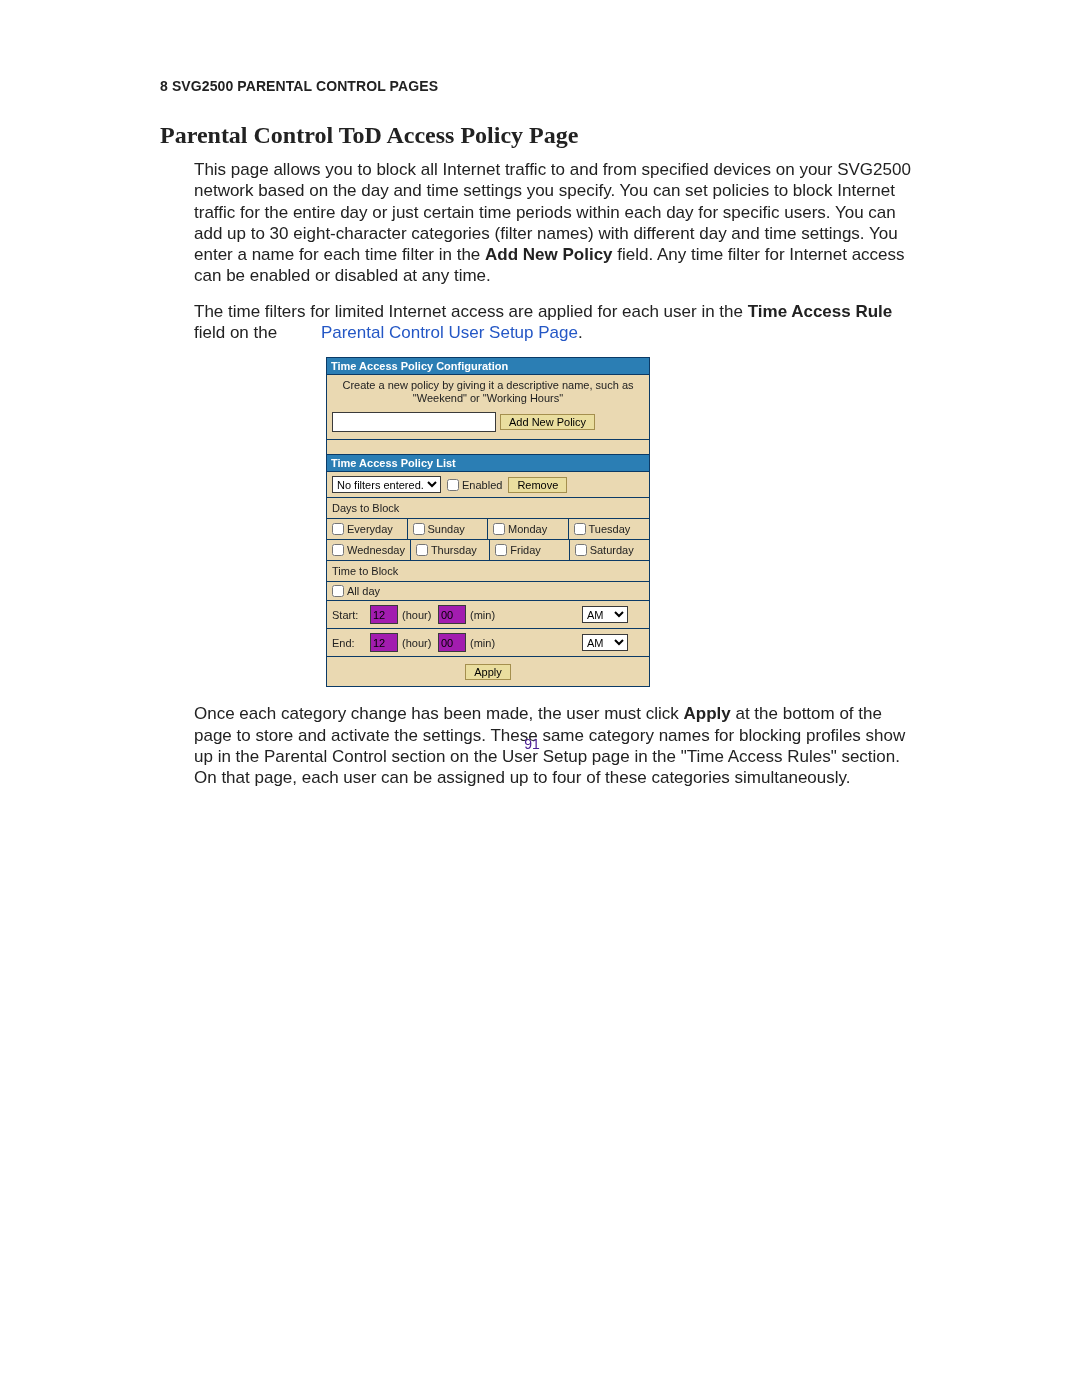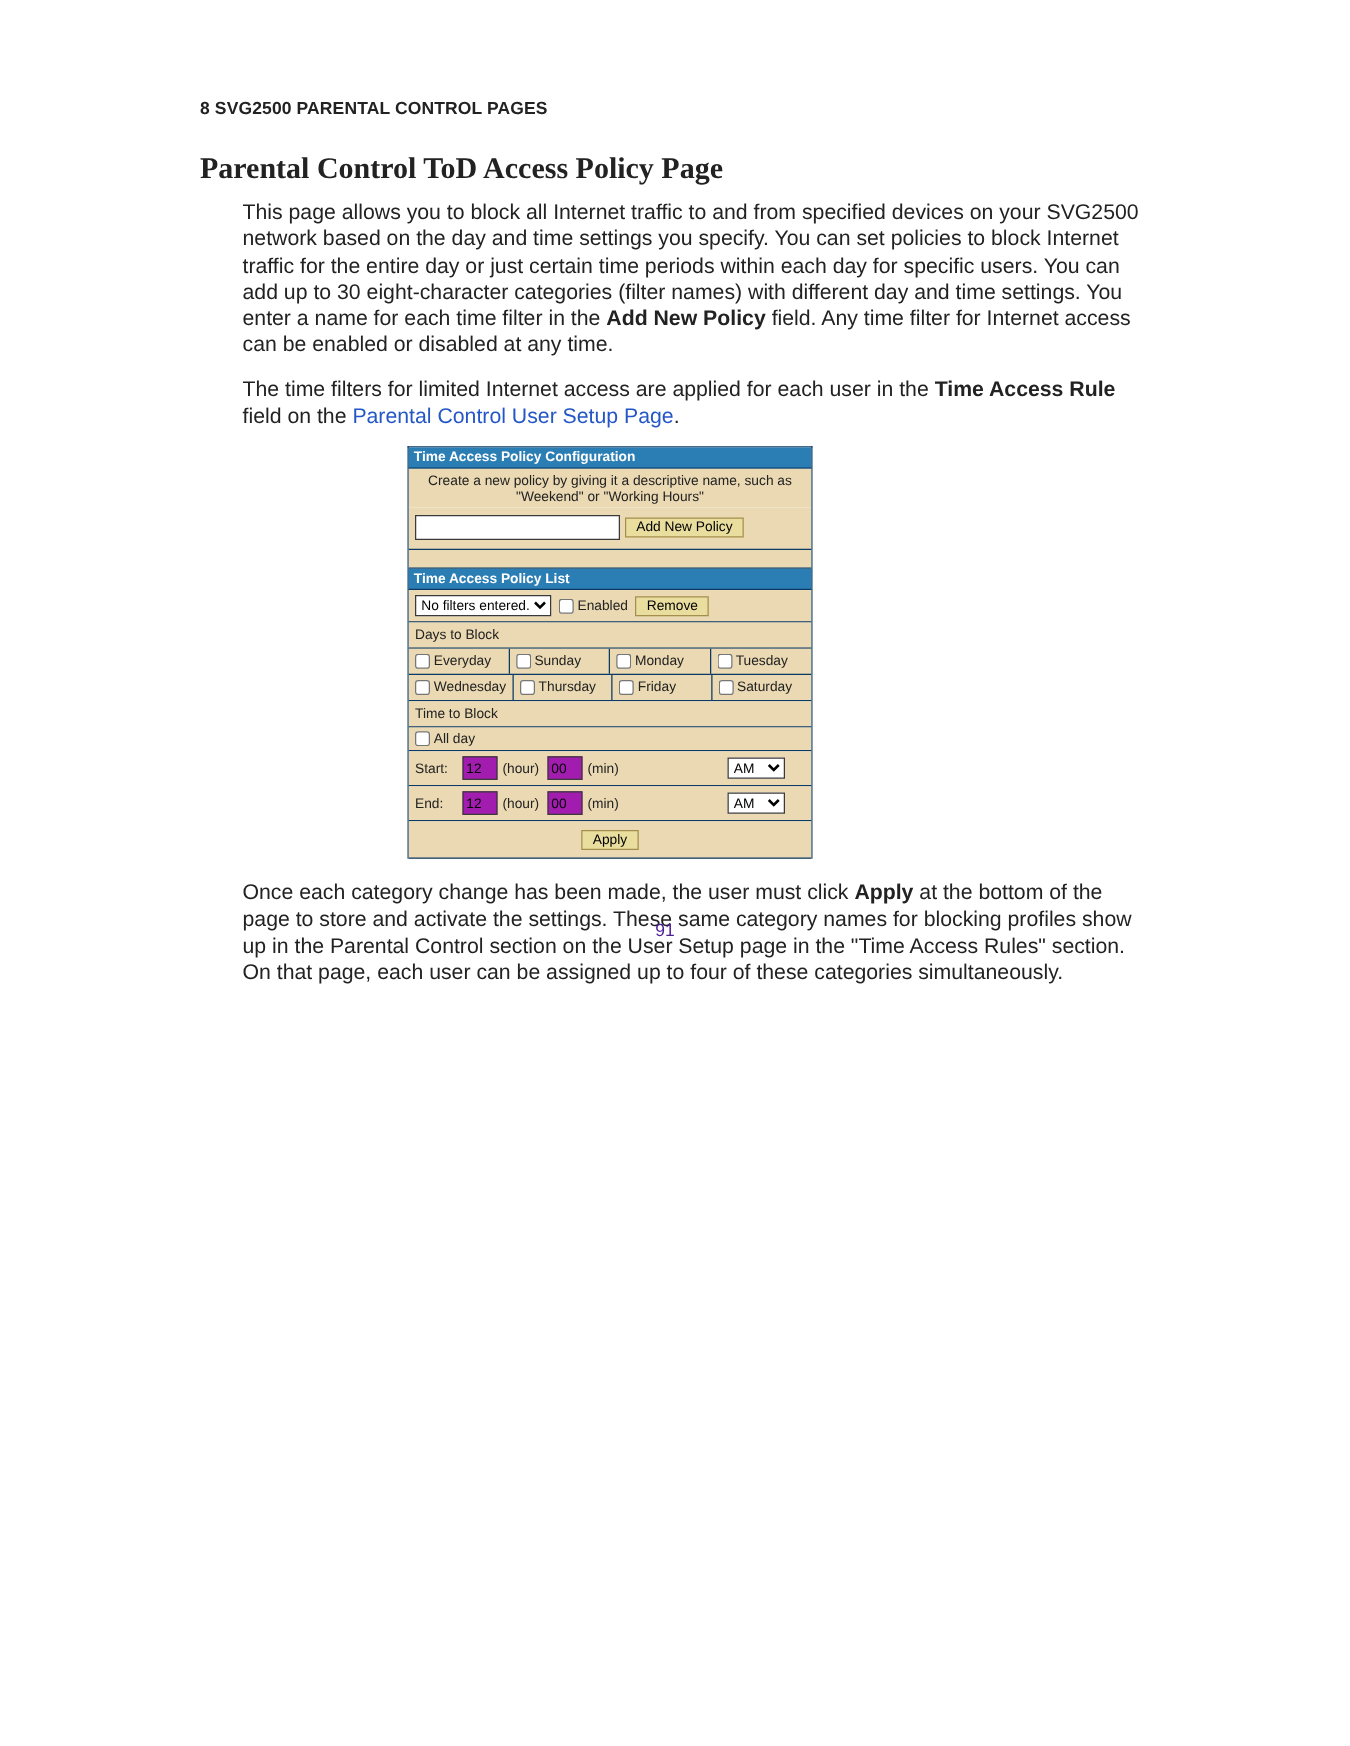--- a/index.html
+++ b/index.html
@@ -29,21 +29,21 @@
     font-weight: 700;
     font-size: 24px;
     margin-bottom: 10px;
   }
   .body-text {
     font-size: 17px;
     line-height: 1.25;
     margin: 0 0 14px 34px;
   }
   .body-text .bold { font-weight: 700; }
-  .link { color: #2457c5; text-decoration: none; }
+  .link { color: #2457c5; text-decoration: none; margin-left: 39px; }
   .page-number {
     position: absolute;
     left: 0; right: 16px;
     bottom: 284px;
     text-align: center;
     font-size: 14px;
     color: #4c1d95;
   }
 
   

